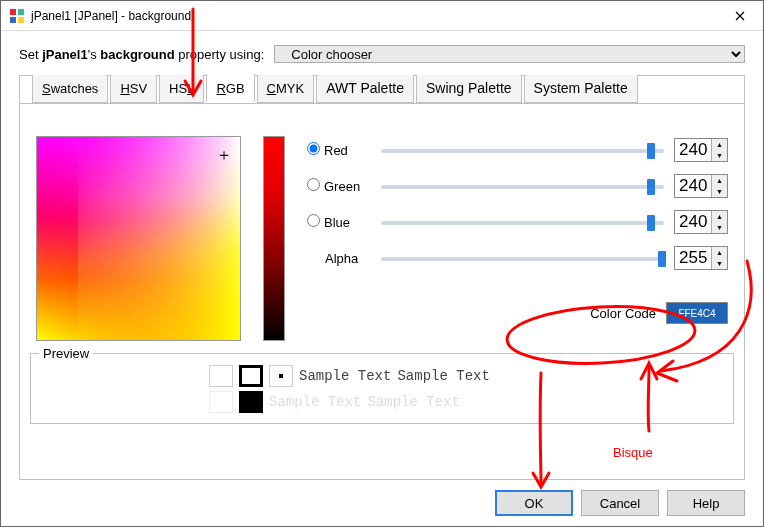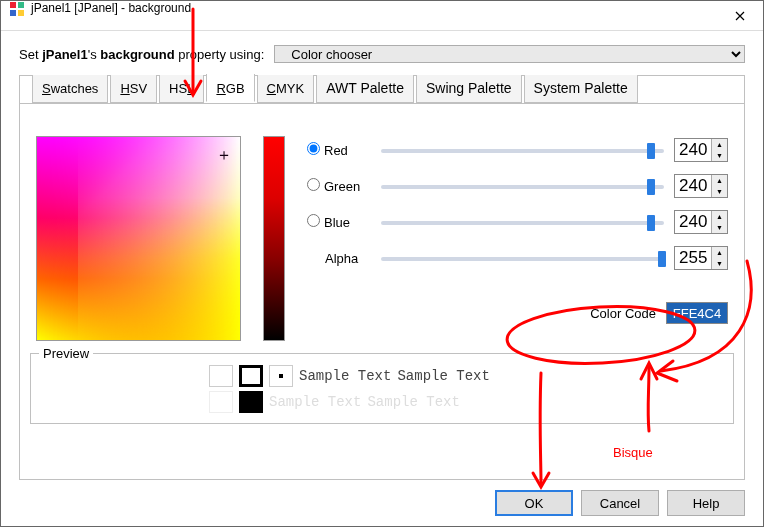--- a/index.html
+++ b/index.html
@@ -1,18 +1,18 @@
 <!DOCTYPE html>
 <html><head>
 <meta charset="utf-8">
 <style>
   * { box-sizing: border-box; font-family: "Segoe UI", Tahoma, sans-serif; font-size: 13px; }
   body { margin: 0; background: #fff; user-select: none; }
   .window { width: 764px; height: 527px; border: 1px solid #666; display: flex; flex-direction: column; position: relative; }
-  .titlebar { height: 30px; display: flex; align-items: flex-start; padding: 0 0 0 8px; border-bottom: 1px solid #ddd; }
+  .titlebar { height: 30px; display: flex; align-items: center; padding: 0 0 0 8px; border-bottom: 1px solid #ddd; }
   .title-icon { width: 16px; height: 16px; margin-right: 6px; }
   .title-text { flex: 1; font-size: 12px; }
   .title-close { width: 46px; height: 30px; display: flex; align-items: center; justify-content: center; }
   .body { flex: 1; padding: 14px 18px 10px 18px; display: flex; flex-direction: column; }
   .header-row { display: flex; align-items: center; gap: 10px; margin-bottom: 12px; }
   .header-row select { flex: 1; height: 18px; background: #e9e9e9; border: 1px solid #adadad; padding: 0 12px; }
   .panel { border: 1px solid #c0c0c0; flex: 1; padding: 0 10px 10px 10px; display: flex; flex-direction: column; position: relative; }
   .tabs { display: flex; gap: 2px; margin-top: -1px; padding-left: 2px; }
   .tab { padding: 5px 9px; border: 1px solid #c0c0c0; border-top: none; background: #f4f4f4; cursor: default; font-size: 14px; }
   .tab span.ul { text-decoration: underline; }
@@ -71,21 +71,21 @@
   .srow label { width: 64px; }
   .srow input[type=radio] { margin: 0 4px 0 0; }
   .track { flex: 1; height: 14px; position: relative; }
   .track-line { position: absolute; left: 0; right: 0; top: 6px; height: 4px; background: #d0d7e4; border-radius: 2px; }
   .thumb { position: absolute; top: 0; width: 8px; height: 16px; background: #2a7de1; border-radius: 1px; }
   .spin { width: 54px; height: 24px; display: flex; border: 1px solid #888; }
   .spin input { width: 36px; border: none; text-align: right; padding: 0 4px; font-size: 17px; }
   .spin .arrows { width: 16px; display: flex; flex-direction: column; border-left: 1px solid #aaa; }
   .spin .arrows div { flex: 1; display: flex; align-items: center; justify-content: center; font-size: 7px; background: #eee; }
   .code-row { display: flex; justify-content: flex-end; align-items: center; gap: 10px; margin-top: 20px; }
-  .code-input { width: 62px; height: 22px; border: 1px solid #888; background: #1e63b4; color: #fff; text-align: center; font-size: 13px; padding: 0 2px; }
+  .code-input { width: 62px; height: 22px; border: 1px solid #888; background: #1e63b4; color: #fff; text-align: center; font-size: 10px; padding: 0 2px; }
   .preview-box { border: 1px solid #c0c0c0; margin-top: 8px; padding: 2px 8px 8px 8px; }
   .preview-box .lbl { position: relative; top: -10px; background: #fff; padding: 0 4px; font-size: 13px; }
   .prev-rows { padding-left: 170px; margin-top:-8px;}
   .prow { display: flex; align-items: center; gap: 6px; height: 26px; }
   .sw { width: 24px; height: 22px; border: 1px solid #ccc; }
   .sw.big { border: 3px solid #000; background: #fff; }
   .sw.dot { border: 1px solid #ccc; display:flex; align-items:center; justify-content:center;}
   .sw.dot::after{content:""; width:4px; height:4px; background:#000;}
   .stext { color: #444; font-size: 14px; font-family: Liberation Mono, monospace; }
   .stext.fade { color: #ddd; }

